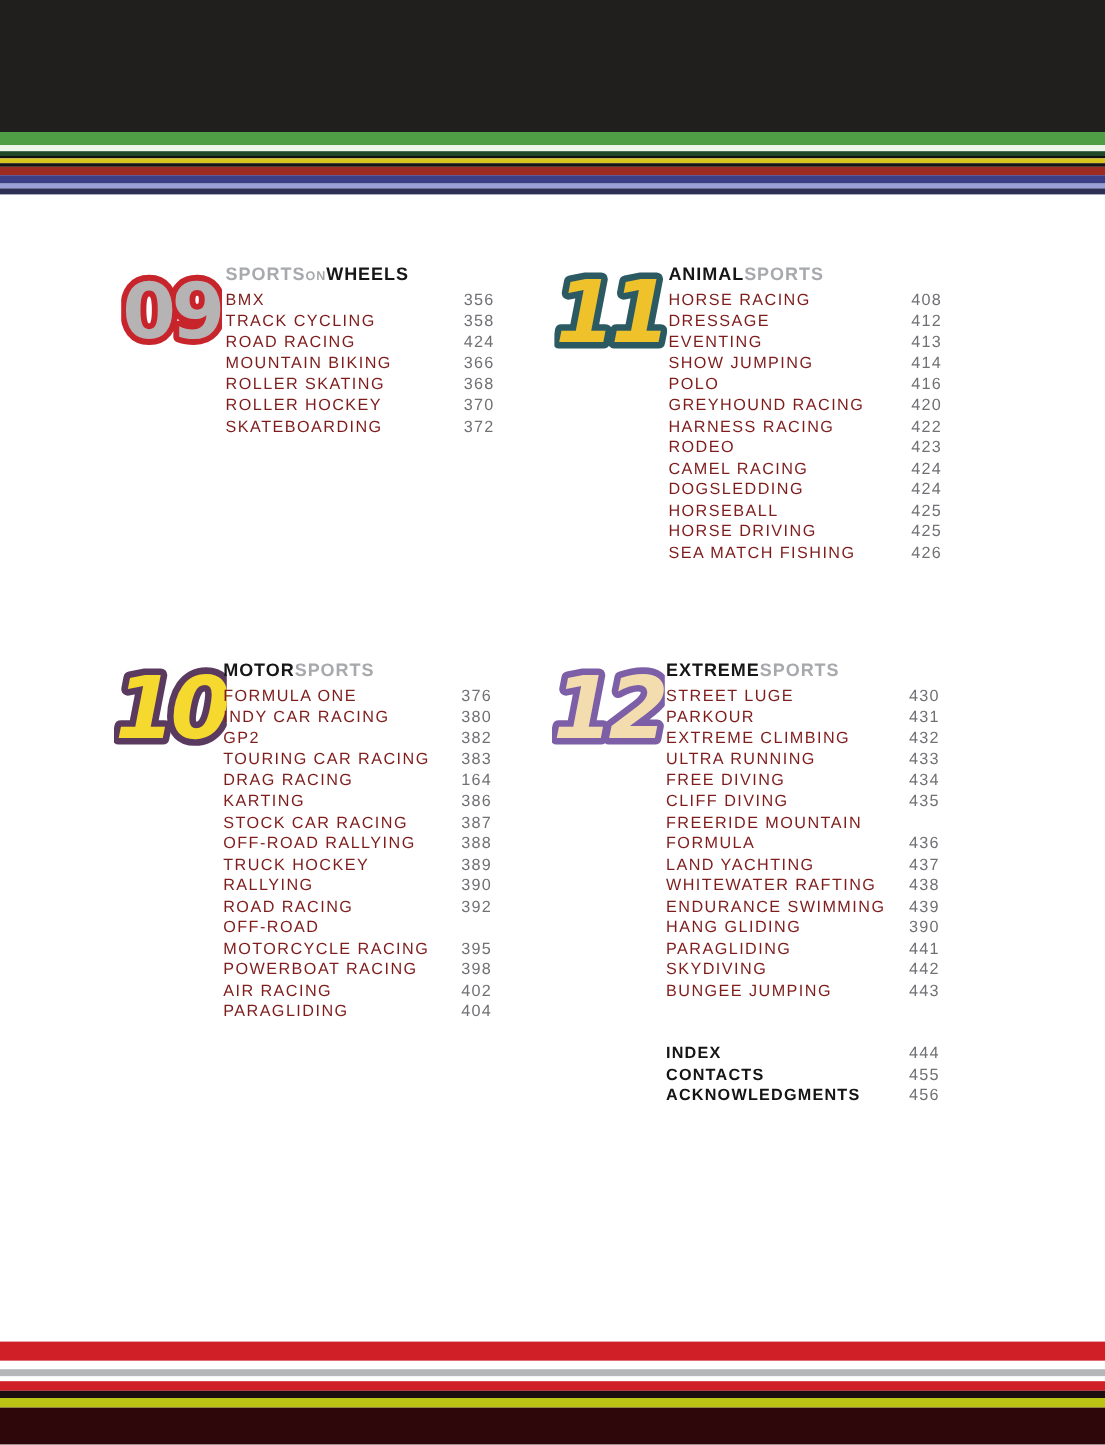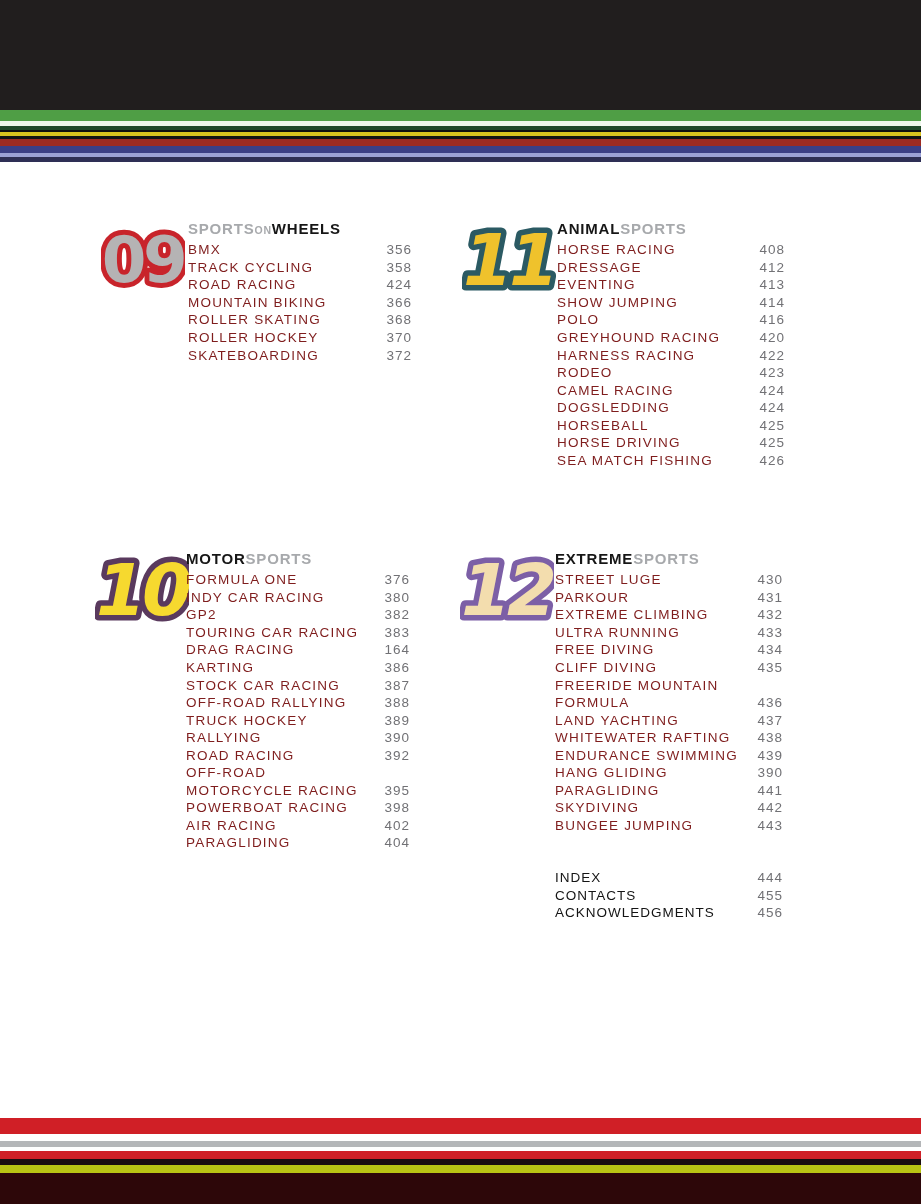--- a/index.html
+++ b/index.html
@@ -37,21 +37,21 @@
   .tp-muted-small { color:#a7a9ac; font-size:10.5px; }
 
   .sec-items { list-style:none; margin:0; padding:0; }
   .row { display:flex; justify-content:space-between; align-items:center;
     height:17.55px; font-size:13.5px; letter-spacing:1.2px; white-space:nowrap; }
   .row .lbl { color:#7f1d1d; }
   .row .pg  { color:#717175; letter-spacing:1px; }
 
   
   .back-matter { position:absolute; left:555px; top:869px; width:228px; }
-  .back-matter .row .lbl { color:#141414; font-weight:normal; letter-spacing:1px; }
+  .back-matter .row .lbl { color:#141414; font-weight:bold; letter-spacing:1px; }
   .back-matter .row .pg  { color:#717175;margin-left:32px; }
 </style>
 </head>
 <body>
 
 <div class="page">
   <div class="header-bar"></div>
   <div class="stripes-top" id="stripes-top">
       <div style="height: 11px; background: rgb(79, 158, 69);"></div>
       <div style="height: 5px; background: rgb(237, 246, 233);"></div>

